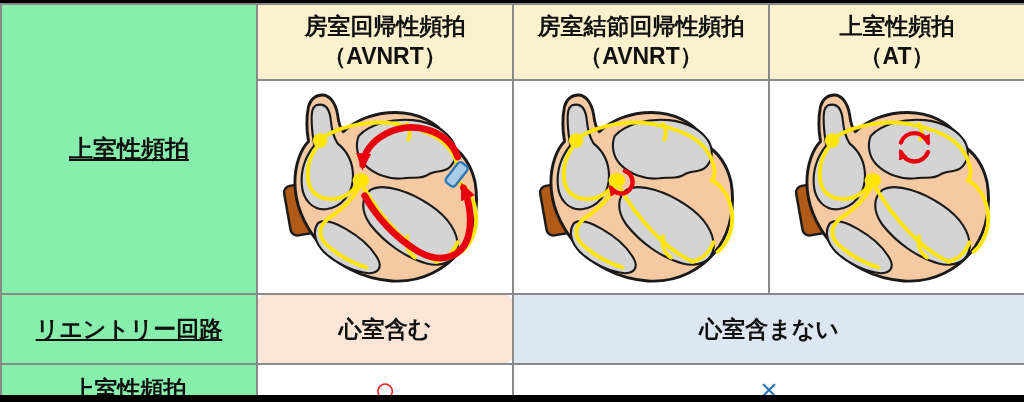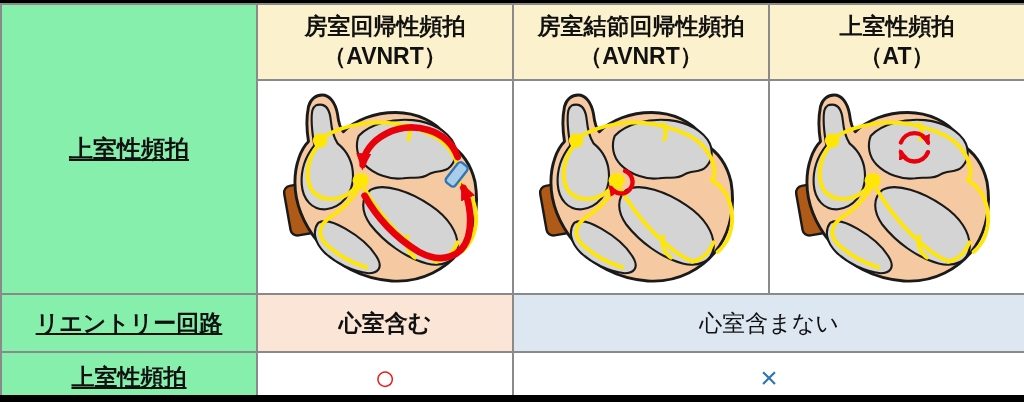--- a/index.html
+++ b/index.html
@@ -13,22 +13,22 @@
     width:1024px;height:392px;border-collapse:collapse;table-layout:fixed;
   }
   table.svt td{
     border:2px solid #8a8a8a;text-align:center;vertical-align:middle;
     padding:4px;overflow:hidden;
   }
   .label-cell{background:#86efac;font-weight:bold;font-size:23px;color:#111;text-decoration:underline;}
   .label-cell.big{font-size:24px;}
   .header-cell{background:#fcf1cd;font-weight:bold;font-size:23px;color:#111;line-height:1.3;}
   .heart-cell{background:#ffffff;}
-  .peach-cell{background:#fbe5d6;font-weight:bold;font-size:23px;color:#111;}
-  .blue-cell{background:#dde7f2;font-weight:normal;font-size:23px;color:#111;}
+  .peach-cell{background:#fbe5d6;font-weight:bold;font-size:23px;color:#111;border-radius:10px;}
+  .blue-cell{background:#dde7f2;font-weight:bold;font-size:23px;color:#111;}
   .mark-cell{background:#ffffff;}
   .circle-mark{color:#ef1a1a;font-size:36px;font-weight:400;line-height:1;}
   .cross-mark{color:#2e75b6;font-size:30px;font-weight:400;line-height:1;}
   .heart-svg{display:block;margin:0 auto;}
   .hidden-defs{position:absolute;width:0;height:0;overflow:hidden;}
 </style>
 </head>
 <body>
 
 <svg class="hidden-defs" aria-hidden="true">
@@ -129,21 +129,21 @@
         <svg class="heart-svg" width="246" height="204" viewBox="0 0 254 210">
           <use href="#heart-base"></use>
           <g fill="none" stroke="#e8000d" stroke-width="4.5" stroke-linecap="round">
             <path d="M 131,59 A 15 15 0 0 1 159,59" marker-end="url(#arr)"></path>
             <path d="M 159,69 A 15 15 0 0 1 131,69" marker-end="url(#arr)"></path>
           </g>
         </svg>
       </td>
     </tr>
 
-    <tr style="height:58px">
+    <tr style="height:70px">
       <td class="label-cell">
         <span>リエントリー回路</span>
       </td>
       <td class="peach-cell">
         <span>心室含む</span>
       </td>
       <td class="blue-cell" colspan="2">
         <span>心室含まない</span>
       </td>
     </tr>

